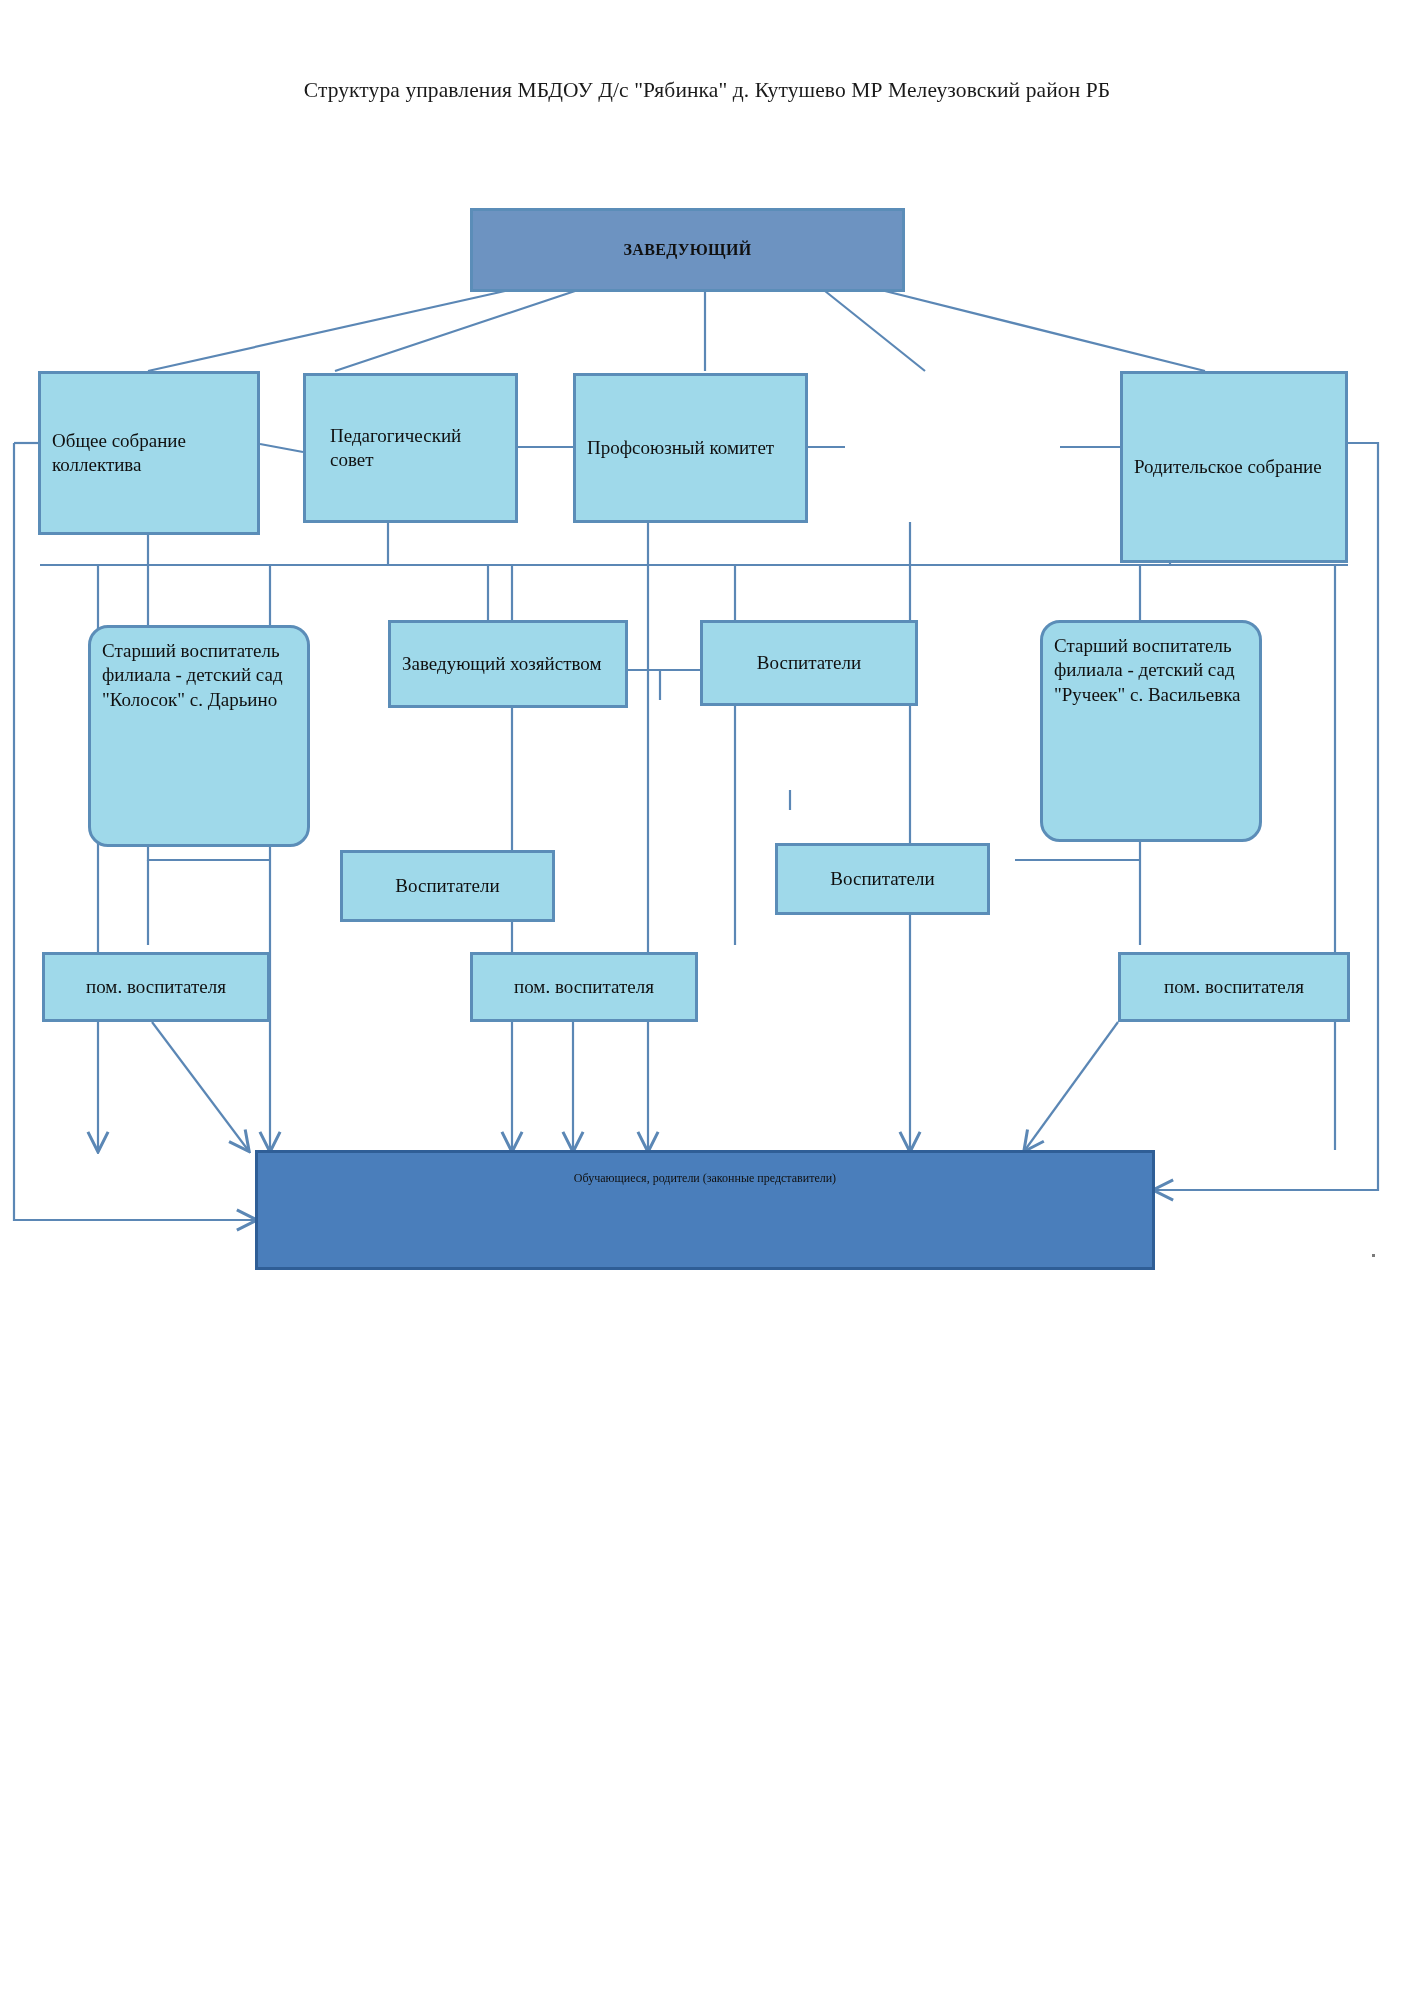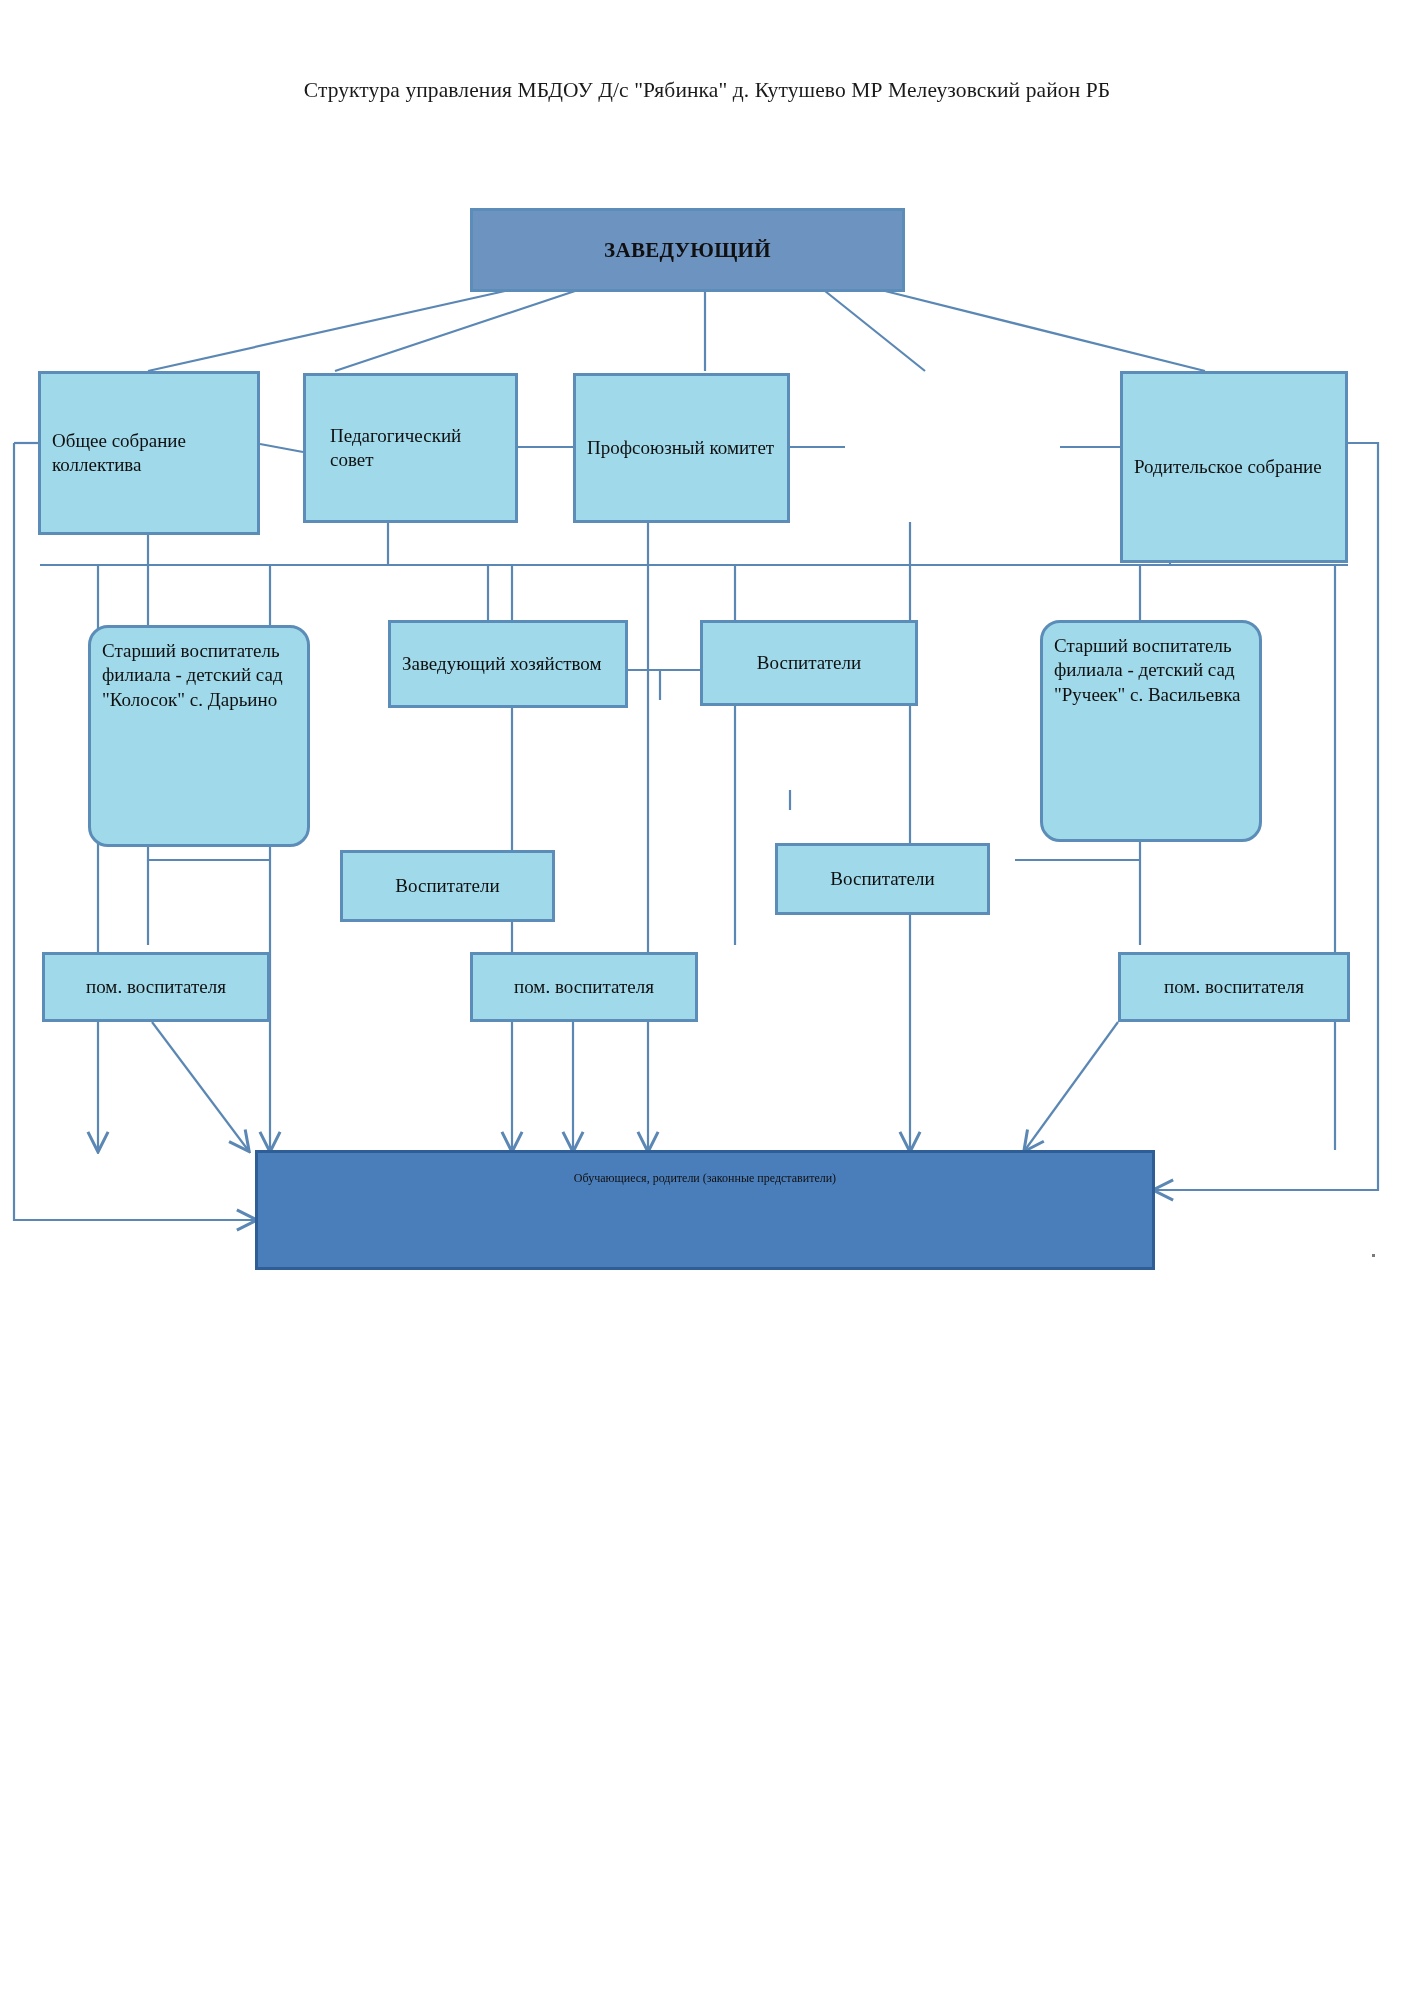--- a/index.html
+++ b/index.html
@@ -65,21 +65,21 @@
   }
   .node.top-align {
     align-items: flex-start;
     padding-top: 11px;
     border-radius: 20px;
   }
   .node.head {
     background: #6d93c1;
     border-color: #5b8db8;
     font-weight: bold;
-    font-size: 21px;
+    font-size: 16px;
     letter-spacing: 0.3px;
   }
   .node.footer {
     background: #4a7ebb;
     border: 3px solid #2f5e96;
     font-size: 12px;
     align-items: flex-start;
     justify-content: center;
     padding-top: 18px;
     text-align: center;
@@ -169,21 +169,21 @@
   </div>
 
   <div class="node pad" style="left:38px; top:371px; width:222px; height:164px;">
     <span>Общее собрание коллектива</span>
   </div>
 
   <div class="node pad" style="left:303px; top:373px; width:215px; height:150px;padding-left:24px;">
     <span>Педагогический совет</span>
   </div>
 
-  <div class="node pad" style="left:573px; top:373px; width:217px; height:150px;">
+  <div class="node pad" style="left:573px; top:373px; width:235px; height:150px;">
     <span>Профсоюзный комитет</span>
   </div>
 
 
   <div class="node pad" style="left:1120px; top:371px; width:228px; height:192px;">
     <span>Родительское собрание</span>
   </div>
 
   <div class="node top-align" style="left:88px; top:625px; width:222px; height:222px; padding-left:11px; padding-right:11px;">
     <span>Старший воспитатель филиала - детский сад "Колосок" с. Дарьино</span>

